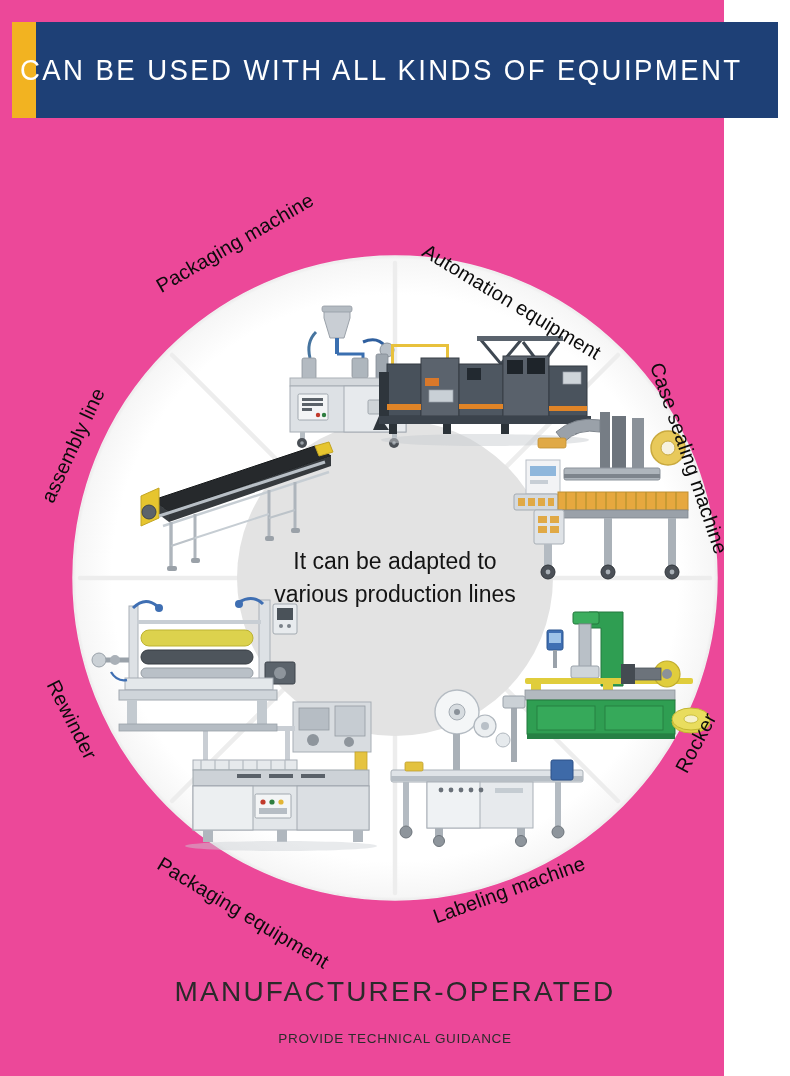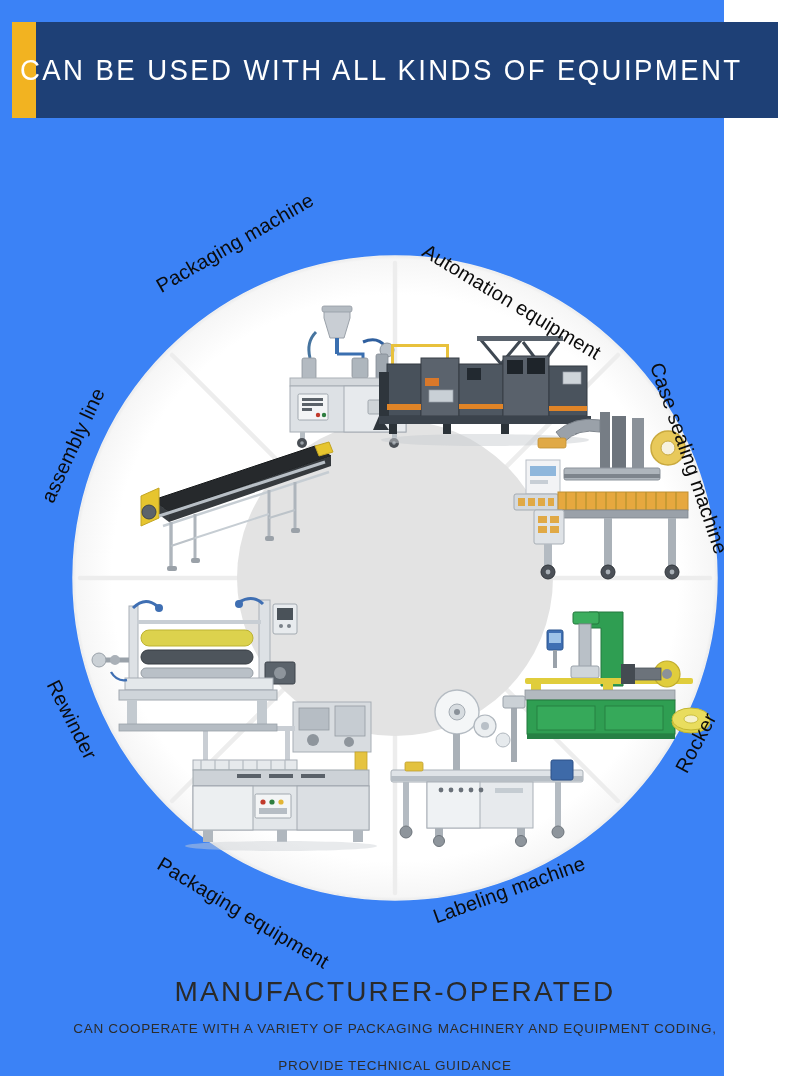--- a/index.html
+++ b/index.html
@@ -2,21 +2,21 @@
 <html><head>
 <meta charset="utf-8">
 <style>
   * { box-sizing: border-box; margin: 0; padding: 0; }
   html, body {
     width: 790px; height: 1076px;
     background: #ffffff;
     font-family: "Liberation Sans", sans-serif;
     overflow: hidden;
   }
-  #page { position: relative; width: 724px; height: 1076px; background:#3b82f6; }
+  #page { position: relative; width: 724px; height: 1076px; background:#ec4899; }
 
   
   .banner {
     position: absolute; left: 12px; top: 22px;
     width: 766px; height: 96px;
     background: #1e4076;
     display: flex; align-items: center;
   }
   .banner-accent {
     position: absolute; left: 12px; top: 22px;
@@ -126,20 +126,24 @@
         <line x1="476" y1="323" x2="638" y2="323"></line>
         <line x1="100" y1="100" x2="215" y2="215"></line>
         <line x1="546" y1="100" x2="431" y2="215"></line>
         <line x1="100" y1="546" x2="215" y2="431"></line>
         <line x1="546" y1="546" x2="431" y2="431"></line>
       </g>
 
       <circle cx="323" cy="323" r="158" fill="#e3e3e3"></circle>
     </svg>
 
+    <div class="center-text">
+      <span>It can be adapted to</span>
+      <span>various production lines</span>
+    </div>
 
     <div class="seg-img" style="left:182px; top:46px; width:180px; height:150px;">
       <svg width="176" height="148" viewBox="0 0 176 148">
 
         <path d="M68 6 h26 v10 l-6 20 h-14 l-6 -20 z" fill="#c9ced4" stroke="#9aa1a9" stroke-width="1"></path>
         <rect x="66" y="4" width="30" height="6" rx="2" fill="#b4bbc2" stroke="#959ca4" stroke-width="0.8"></rect>
 
         <path d="M81 36 v16" stroke="#3a6fb0" stroke-width="4" fill="none"></path>
         <path d="M81 52 h26 v10" stroke="#3a6fb0" stroke-width="3" fill="none"></path>
         <path d="M107 40 q14 -6 22 4" stroke="#2f5f9e" stroke-width="3" fill="none"></path>
@@ -511,17 +515,16 @@
   <div class="wlabel" style="left:434px; top:906px; transform:rotate(-20deg); transform-origin:left center;">Labeling machine</div>
 
   <div class="wlabel" style="left:159px; top:851px; transform:rotate(31deg); transform-origin:left center;">Packaging equipment</div>
 
   <div class="wlabel" style="left:52px; top:670px; transform:rotate(63deg); transform-origin:left center;">Rewinder</div>
 
   <div class="wlabel" style="left:47px; top:490px; transform:rotate(-65deg); transform-origin:left center;">assembly line</div>
 
   <div class="footer">
     <div class="footer-head">MANUFACTURER-OPERATED</div>
-    <div class="footer-sub1">CAN COOPERATE WITH A VARIETY OF PACKAGING MACHINERY AND EQUIPMENT CODING,</div>
     <div class="footer-sub2">PROVIDE TECHNICAL GUIDANCE</div>
   </div>
 
 </div>
 
 </body></html>

